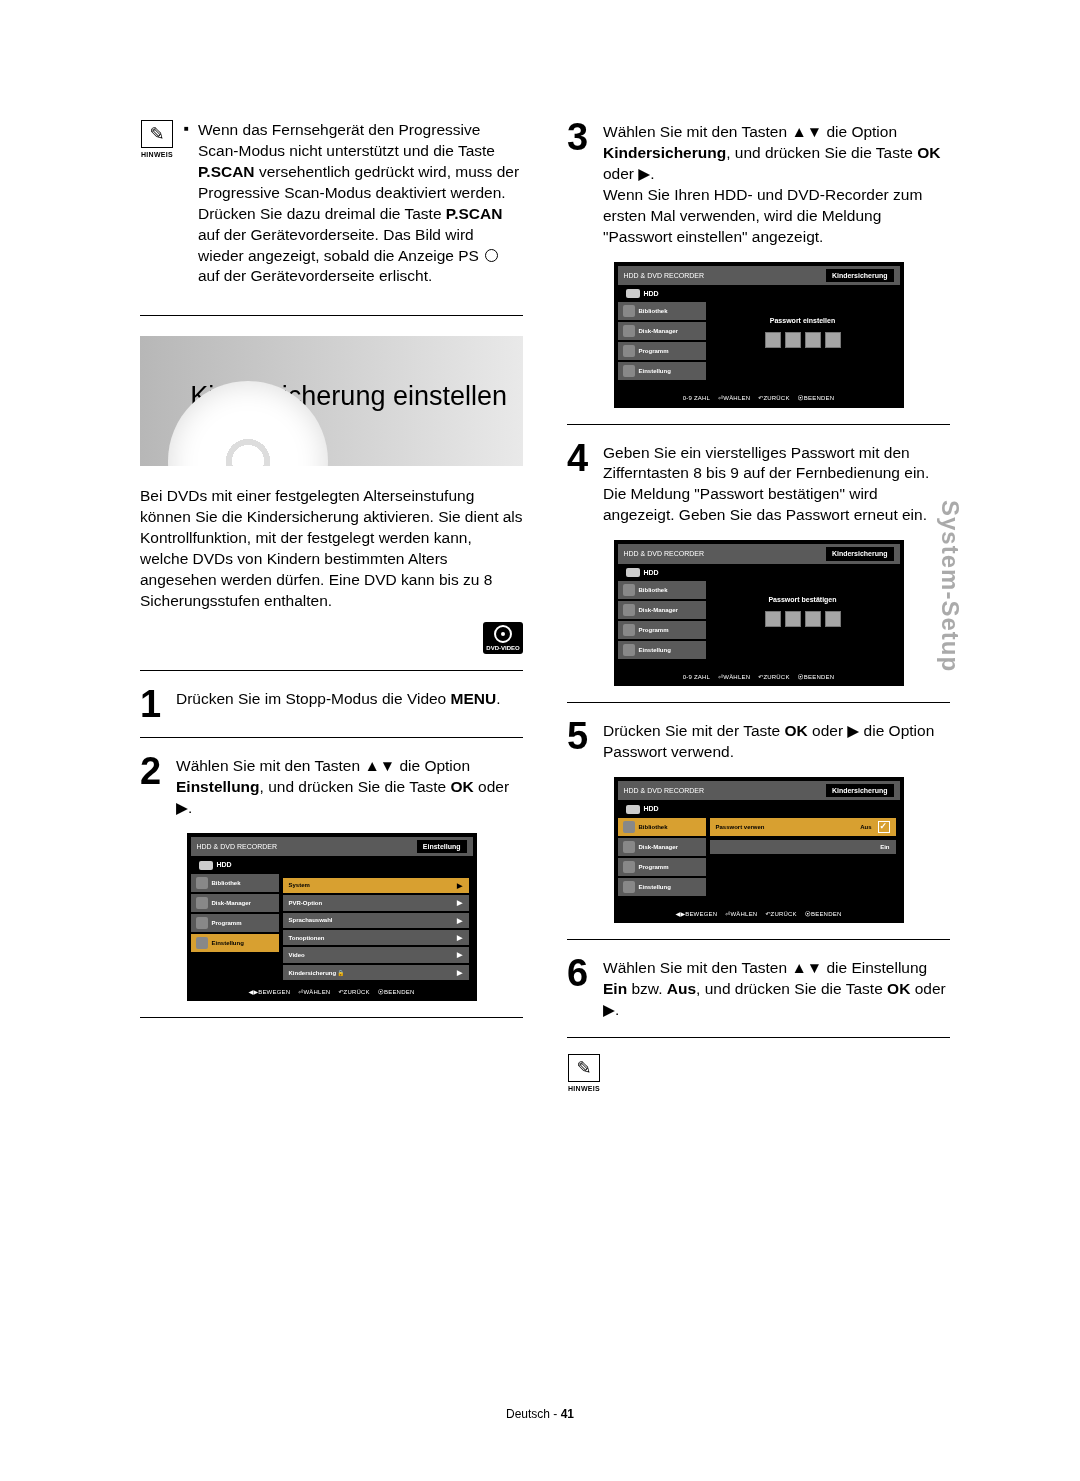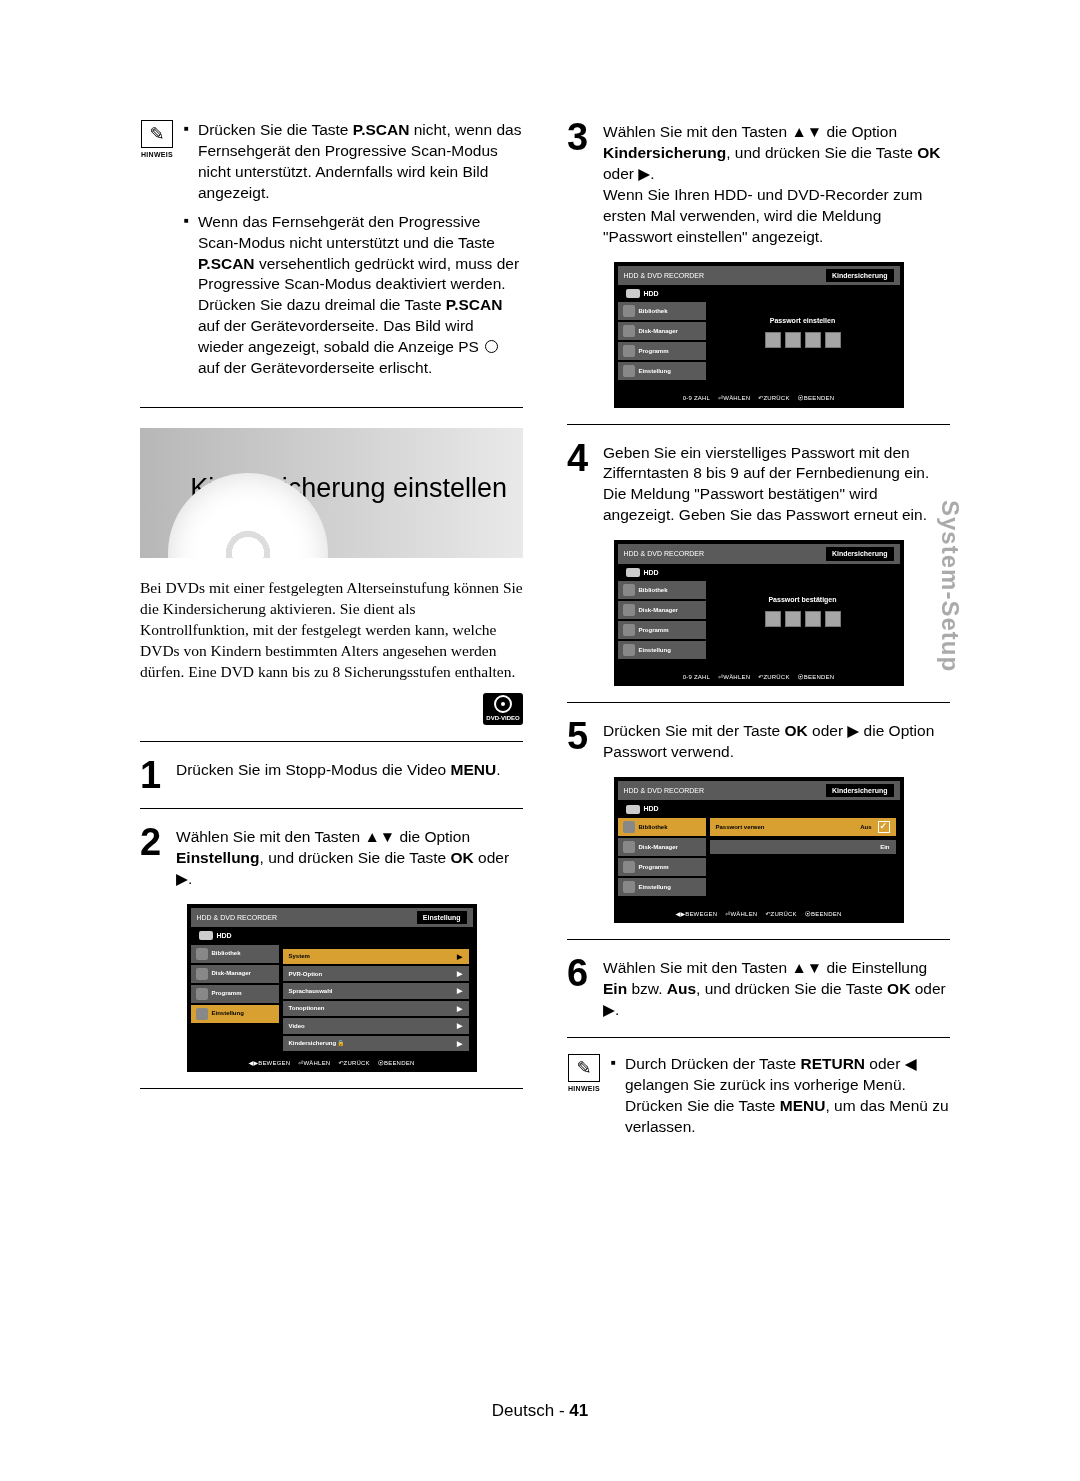--- a/index.html
+++ b/index.html
@@ -279,21 +279,21 @@
     font-weight: bold;
     color: #aaa;
     letter-spacing: 1px;
   }
   .page-footer {
     position: absolute;
     bottom: 60px;
     left: 0;
     right: 0;
     text-align: center;
-    font-size: 17px;
+    font-size: 12px;
   }
   .page-footer b { font-weight: bold; }
   .col-l-content { padding-left: 0; }
   .small-hr { border:none;border-top:1px solid #000;margin:16px 0;}
 </style>
 </head>
 <body>
 
 <div class="page">
 
@@ -303,37 +303,34 @@
 
     <div class="col col-l-content">
 
       <div class="note-block">
         <div class="note-icon-box">
           <div class="note-icon">✎</div>
           <div class="note-label">HINWEIS</div>
         </div>
         <ul class="bullets">
           <li>
-            <span>Drücken Sie die Taste </span><b>P.SCAN</b><span> nicht, wenn das Fernsehgerät den Progressive Scan-Modus nicht unterstützt. Andernfalls wird kein Bild angezeigt.</span>
-          </li>
-          <li>
             <span>Wenn das Fernsehgerät den Progressive Scan-Modus nicht unterstützt und die Taste </span><b>P.SCAN</b><span> versehentlich gedrückt wird, muss der Progressive Scan-Modus deaktiviert werden. Drücken Sie dazu dreimal die Taste </span><b>P.SCAN</b><span> auf der Gerätevorderseite. Das Bild wird wieder angezeigt, sobald die Anzeige PS </span><span class="ps-circle"></span><span> auf der Gerätevorderseite erlischt.</span>
           </li>
         </ul>
       </div>
 
       <hr class="hr">
 
       <div class="section-title-box">
         <div class="disc"></div>
         <h2>Kindersicherung einstellen</h2>
       </div>
 
       <div style="clear:both">
-        <p style="margin:16px 0 8px 0;font-family:Liberation Serif, serif;">Bei DVDs mit einer festgelegten Alterseinstufung können Sie die Kindersicherung aktivieren. Sie dient als Kontrollfunktion, mit der festgelegt werden kann, welche DVDs von Kindern bestimmten Alters angesehen werden dürfen. Eine DVD kann bis zu 8 Sicherungsstufen enthalten.</p>
+        <p style="margin:16px 0 8px 0;">Bei DVDs mit einer festgelegten Alterseinstufung können Sie die Kindersicherung aktivieren. Sie dient als Kontrollfunktion, mit der festgelegt werden kann, welche DVDs von Kindern bestimmten Alters angesehen werden dürfen. Eine DVD kann bis zu 8 Sicherungsstufen enthalten.</p>
         <div class="dvd-video-badge">
           <div class="ring"></div>
           <span>DVD-VIDEO</span>
         </div>
         <div style="clear:both"></div>
       </div>
 
       <hr class="small-hr">
 
       <div class="step">
@@ -574,25 +571,20 @@
         <div class="step-text"><span>Wählen Sie mit den Tasten ▲▼ die Einstellung </span><b>Ein</b><span> bzw. </span><b>Aus</b><span>, und drücken Sie die Taste </span><b>OK</b><span> oder ▶.</span></div>
       </div>
 
       <hr class="small-hr">
 
       <div class="note-block">
         <div class="note-icon-box">
           <div class="note-icon">✎</div>
           <div class="note-label">HINWEIS</div>
         </div>
-        <ul class="bullets">
-          <li>
-            <span>Durch Drücken der Taste </span><b>RETURN</b><span> oder ◀ gelangen Sie zurück ins vorherige Menü. Drücken Sie die Taste </span><b>MENU</b><span>, um das Menü zu verlassen.</span>
-          </li>
-        </ul>
       </div>
 
     </div>
   </div>
 
   <div class="page-footer">
     <span>Deutsch</span> - <b>41</b>
   </div>
 </div>
 

